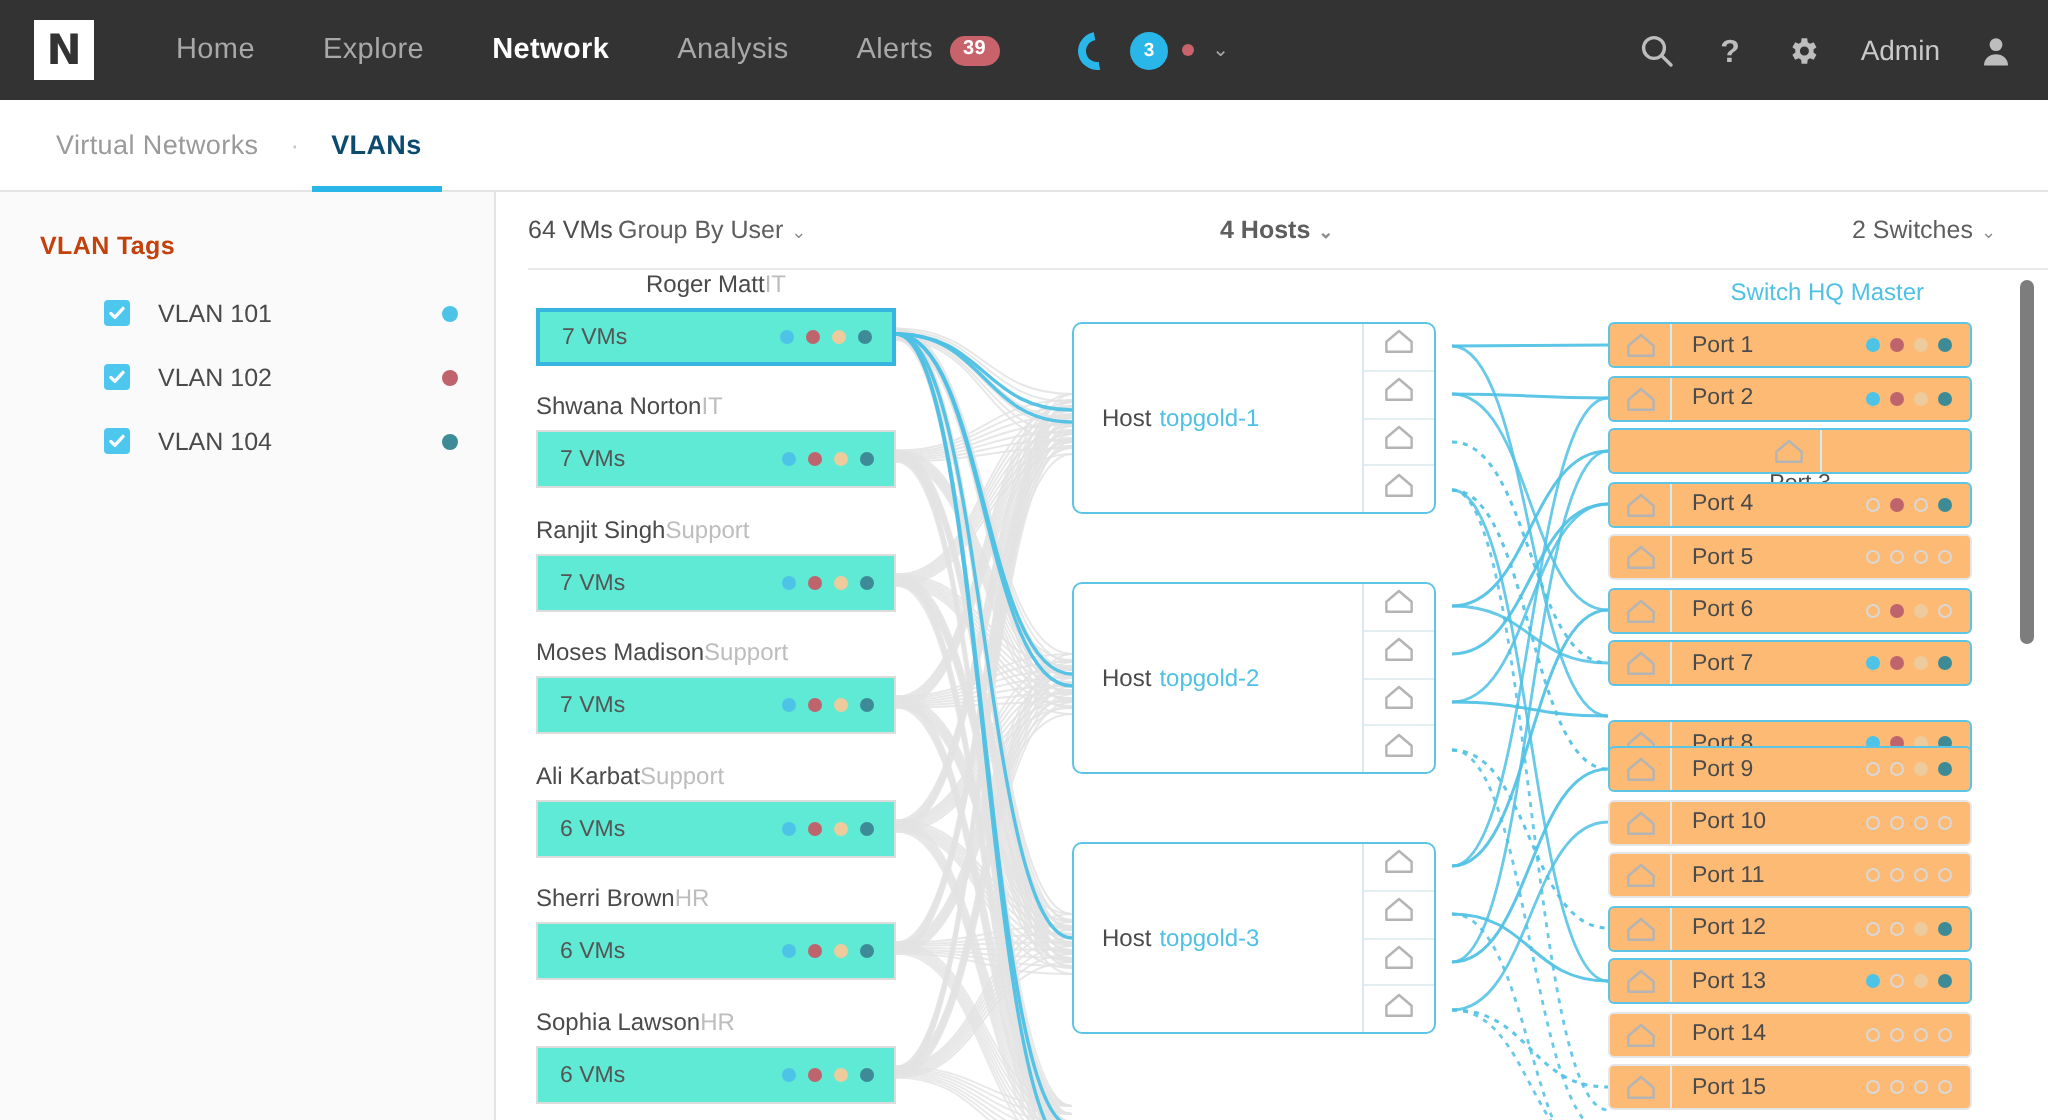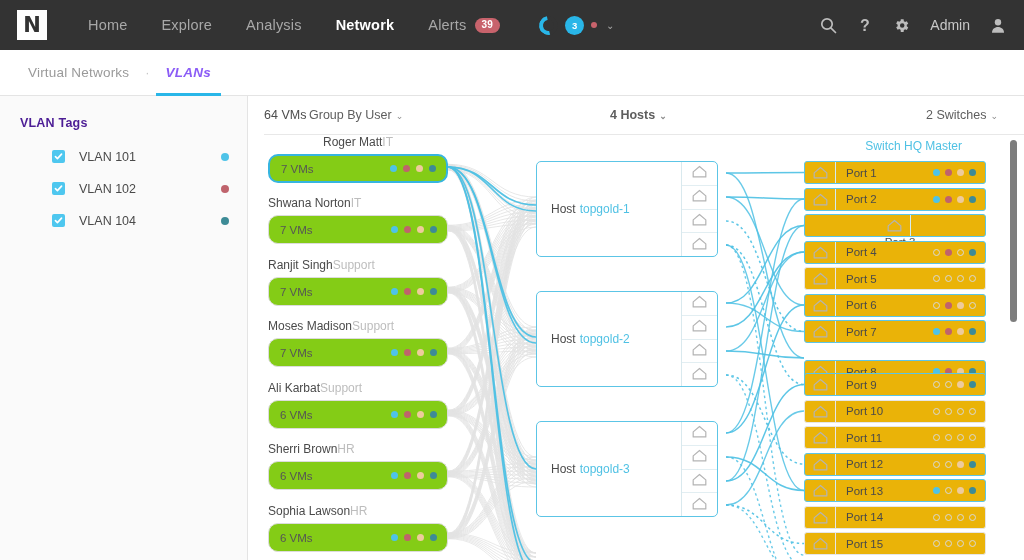--- a/index.html
+++ b/index.html
@@ -53,34 +53,34 @@
   
   #subnav {
     height: 46px; background: #ffffff; border-bottom: 1px solid #e4e4e4;
     display: flex; align-items: center; padding-left: 18px; gap: 0;
   }
   .subitem {
     font-size: 13.5px; color: #9a9a9a; height: 46px; display: flex;
     align-items: center; padding: 0 10px; cursor: pointer; letter-spacing:.2px;
   }
   .subitem.active {
-    color: #8b5cf6; font-weight: bold; box-shadow: inset 0 -3px 0 #29b6e8; font-style: italic;
+    color: #0c4a6e; font-weight: bold; box-shadow: inset 0 -3px 0 #29b6e8;
   }
   .subsep { color: #c7c7c7; font-size: 13px; padding: 0 6px; }
 
   
   #body { display: flex; height: 464px; }
 
   
   #sidebar {
     width: 248px; background: #fafafa; border-right: 1px solid #e4e4e4;
     padding: 20px 18px 0 20px; flex: none;
   }
   #sidebar h3 {
-    font-size: 12.5px; color: #4c1d95; font-weight: bold;
+    font-size: 12.5px; color: #c2410c; font-weight: bold;
     margin-bottom: 15px; letter-spacing: .2px;
   }
   .vlanrow {
     display: flex; align-items: center; height: 23px; margin-bottom: 9px; cursor: pointer; padding-left: 32px;
   }
   .cbx {
     width: 13px; height: 13px; border-radius: 2px; background: #4ec7ef;
     display: flex; align-items: center; justify-content: center; flex: none;
   }
   .cbx svg { display:block; }
@@ -110,21 +110,21 @@
   .col { position: absolute; top: 0; }
   #col-users { left: 20px; width: 190px; }
   #col-hosts { left: 288px; width: 190px; }
   #col-switch { left: 556px; width: 190px; }
 
   
   .usergroup { position: absolute; width: 180px; }
   .username { font-size: 12px; color: #4a4a4a; margin-bottom: 5px; white-space: nowrap; }
   .userdept { color: #bdbdbd; }
   .vmcard {
-    height: 29px; border: 1px solid #dcdcdc; border-radius: 10px; background: #84cc16;
+    height: 29px; border: 1px solid #dcdcdc; border-radius: 0; background: #5eead4;
     display: flex; align-items: center; padding: 0 10px 0 11px; cursor: pointer;
   }
   .vmcard.sel { border: 2px solid #36b5e0; }
   .vmcount { font-size: 11.5px; color: #555555; }
   .dots { margin-left: auto; display: flex; gap: 6px; align-items: center; }
   .d { width: 7px; height: 7px; border-radius: 50%; }
   .d.off { background: transparent !important; border: 1px solid #d8d8d8; }
 
   
   .hostbox {
@@ -144,21 +144,21 @@
   .nic:last-child { border-bottom: none; }
 
   
   #switchtitle {
     position: absolute; right: 32px; top: 4px; font-size: 12px;
     color: #4a4a4a; white-space: nowrap;
   }
   #switchtitle span { color: #4fc1e4; }
   .portrow {
     position: absolute; left: 0; width: 182px; height: 23px;
-    border: 1px solid #e6e6e6; border-radius: 3px; background: #eab308;
+    border: 1px solid #e6e6e6; border-radius: 3px; background: #fdba74;
     display: flex; align-items: center; cursor: pointer;
   }
   .portrow.on { border: 1.5px solid #5cc5e6; }
   .porticon {
     width: 31px; display: flex; align-items: center; justify-content: center;
     border-right: 1px solid #e6e6e6; height: 100%; flex: none;
   }
   .portrow.on .porticon { border-right-color: #d3ecf4; }
   .portlbl { font-size: 11.5px; color: #4a4a4a; margin-left: 10px; }
   .portdots { margin-left: auto; margin-right: 9px; display: flex; gap: 5px; }
@@ -177,25 +177,25 @@
 
 <div id="topnav">
   <div id="logo">N</div>
   <div id="navitems" style="display: flex;">
       <div class="navitem">
         <span>Home</span>
       </div>
       <div class="navitem">
         <span>Explore</span>
       </div>
+      <div class="navitem active">
+        <span>Network</span>
+      </div>
       <div class="navitem">
         <span>Analysis</span>
-      </div>
-      <div class="navitem active">
-        <span>Network</span>
       </div>
       <div class="navitem">
         <span>Alerts</span>
         <span class="badge-alerts">39</span>
       </div>
     </div>
 
   <div id="statusgroup">
     <div class="donut"></div>
     <div class="circ-count">3</div>

